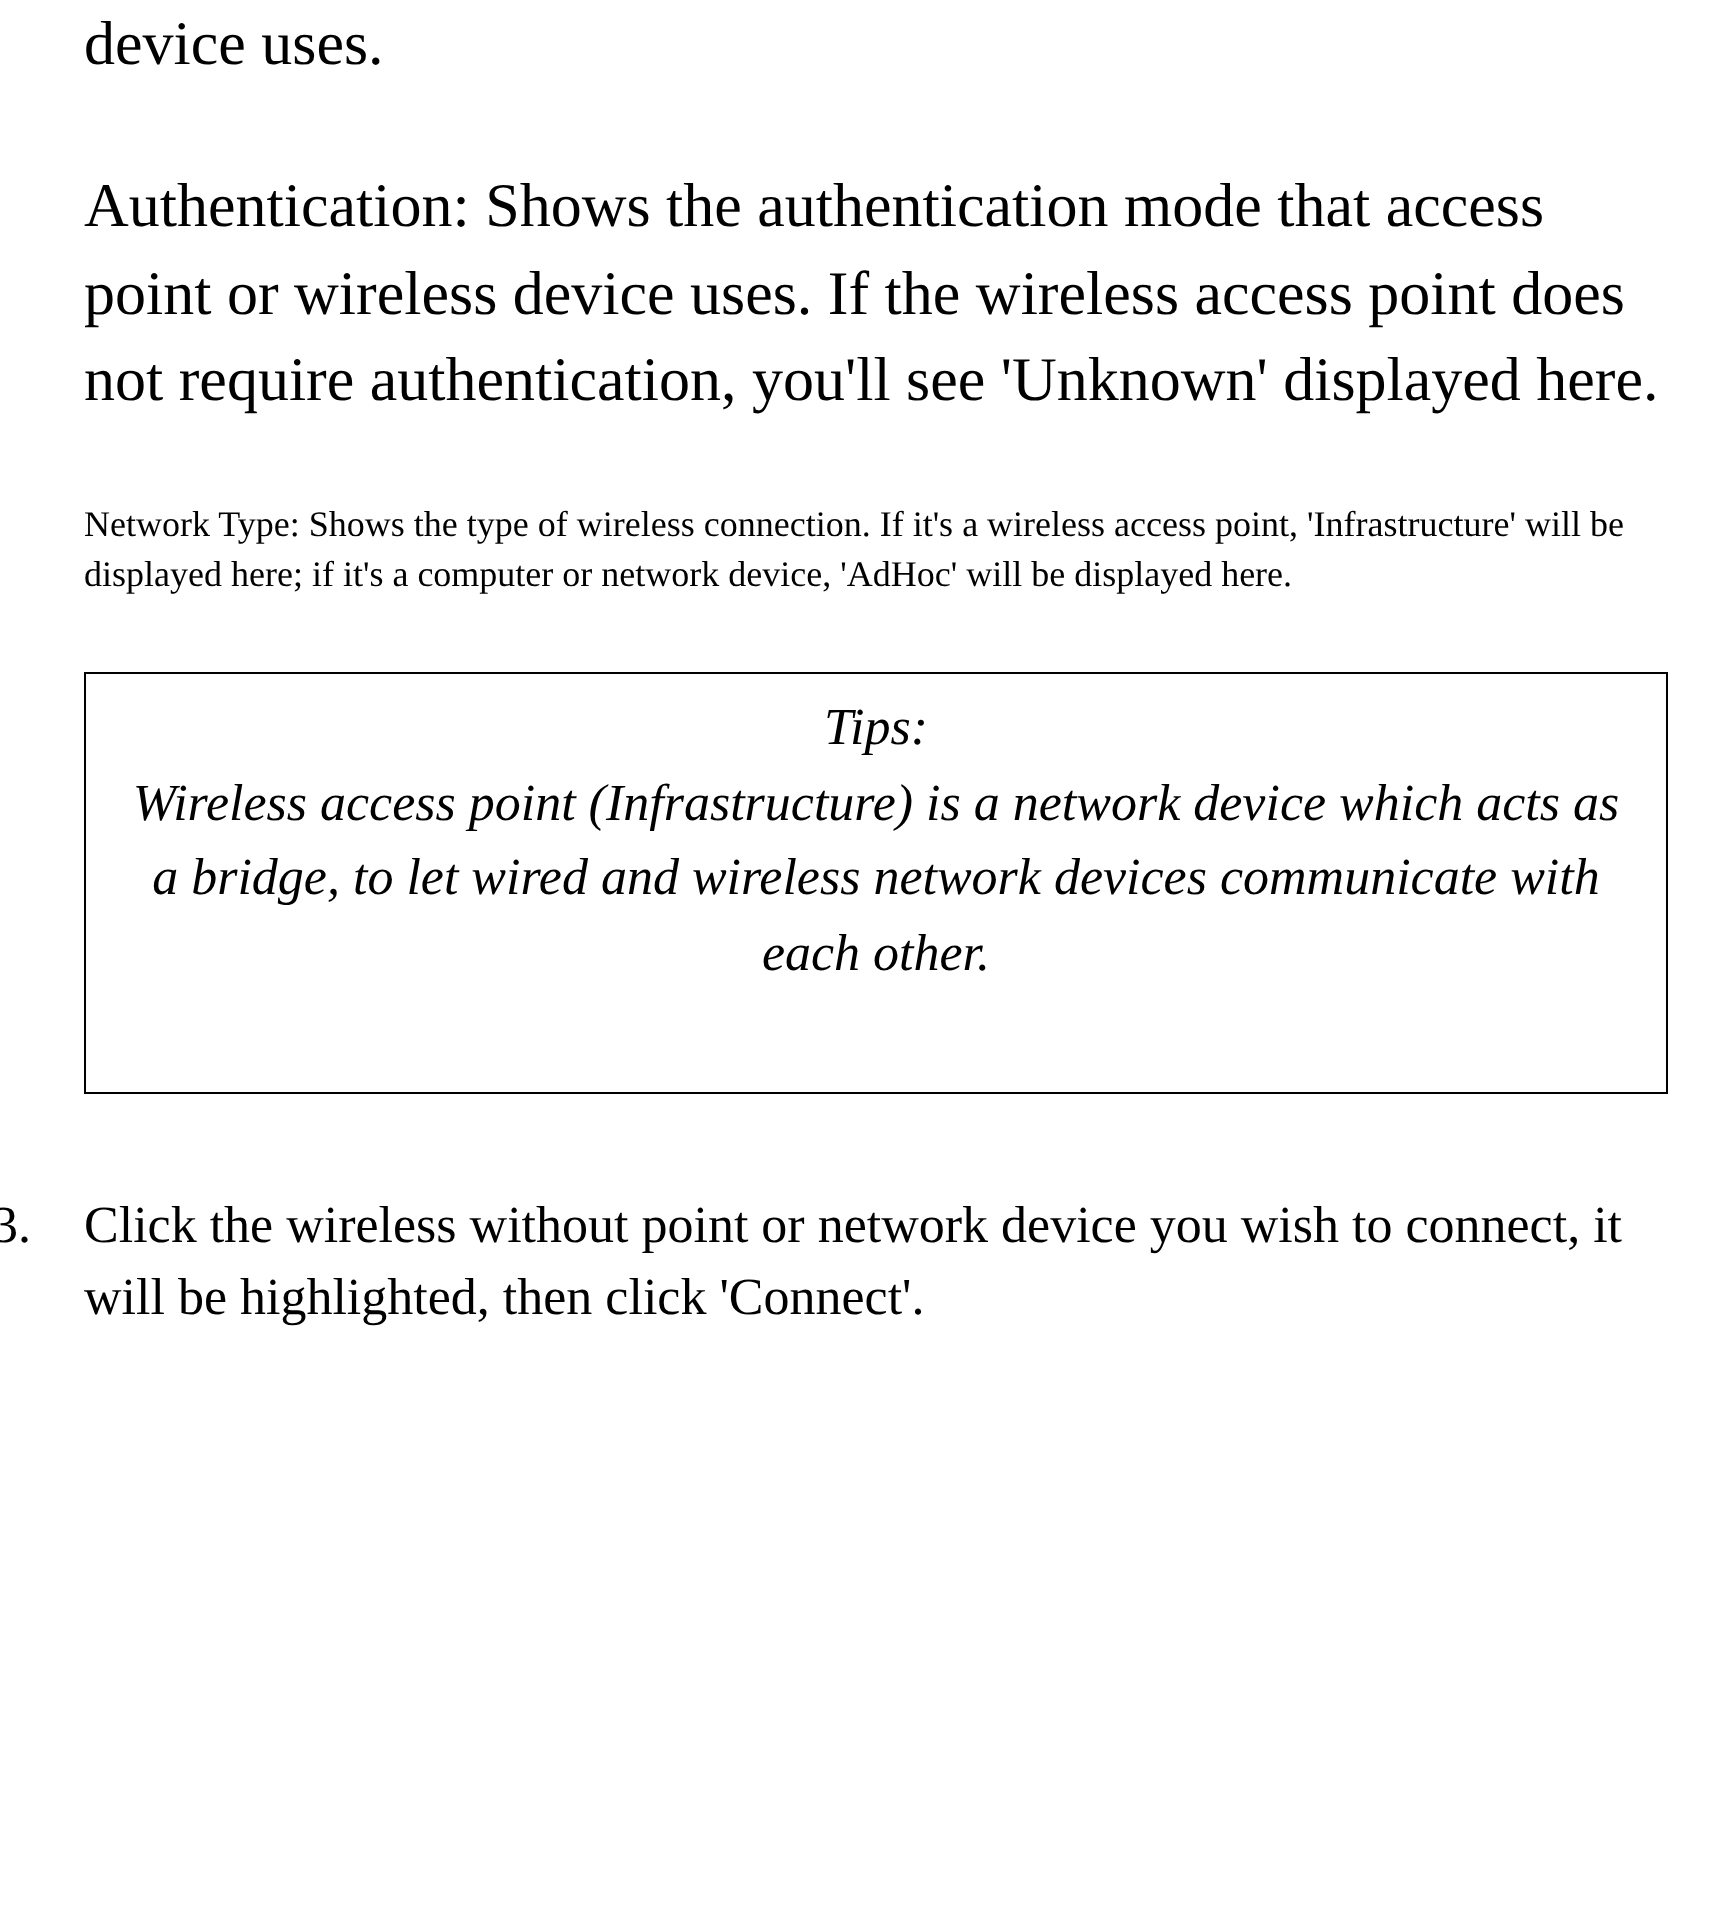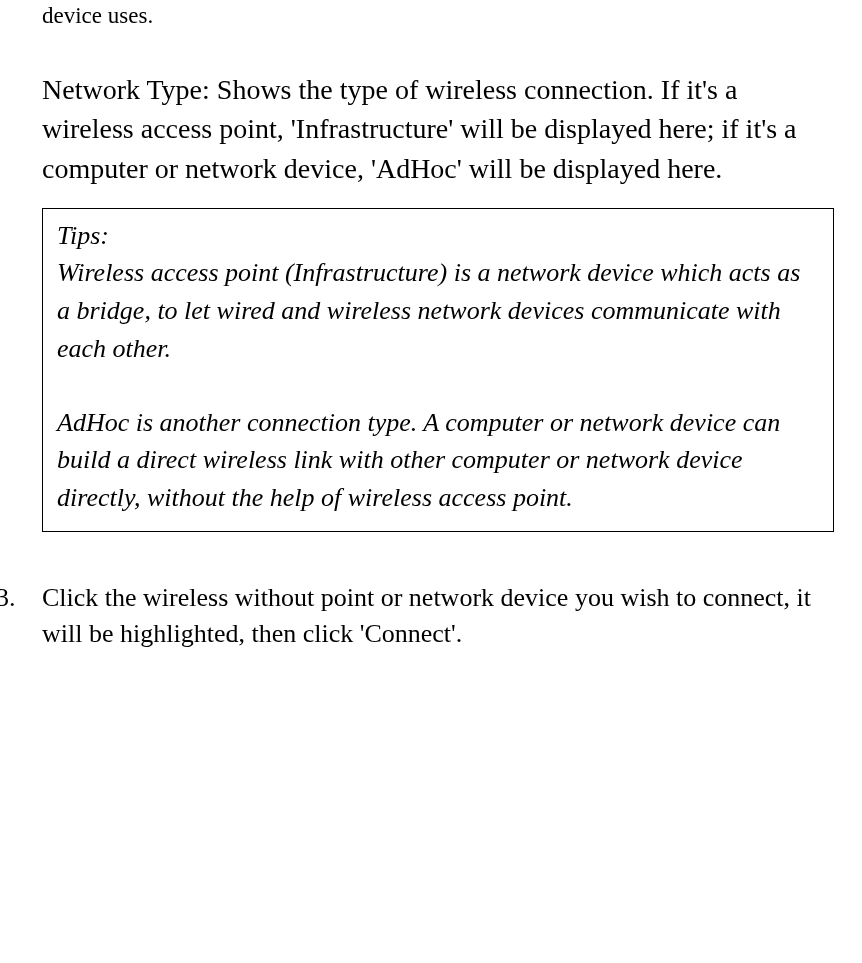--- a/index.html
+++ b/index.html
@@ -12,36 +12,37 @@
       width: 862px;
       height: 963px;
       background: #ffffff;
       padding: 0 28px 0 42px;
       color: #000000;
     }
     .indent-block {
       margin-left: 0px;
     }
     .paragraph {
-      font-size: 23px;
+      font-size: 31px;
       line-height: 1.4;
       margin-bottom: 38px;
     }
     .paragraph-last {
-      font-size: 28px;
+      font-size: 18px;
       line-height: 1.4;
-      margin-bottom: 20px;
+      margin-bottom: 36px;
     }
     .tips-box {
       border: 1.5px solid #000000;
       padding: 8px 14px 14px 14px;
       margin-bottom: 48px;
       font-style: italic;
       font-size: 26px;
       line-height: 1.45;
+      text-align: center;
     }
     .tips-para {
       margin-bottom: 36px;
     }
     .tips-para-last {
       margin-bottom: 0;
     }
     .numbered-item {
       display: flex;
       font-size: 26px;
@@ -61,30 +62,28 @@
   </style>
 </head>
 <body>
 
 <div class="content-wrapper">
 
   <div class="indent-block">
     <p class="paragraph">device uses.</p>
 
 
+    <p class="paragraph">Authentication: Shows the authentication mode that access point or wireless device uses. If the wireless access point does not require authentication, you'll see 'Unknown' displayed here.</p>
 
     <p class="paragraph-last">Network Type: Shows the type of wireless connection. If it's a wireless access point, 'Infrastructure' will be displayed here; if it's a computer or network device, 'AdHoc' will be displayed here.</p>
 
     <div class="tips-box">
       <div class="tips-para">
         <span>Tips:</span><br>
         <span>Wireless access point (Infrastructure) is a network device which acts as a bridge, to let wired and wireless network devices communicate with each other.</span>
-      </div>
-      <div class="tips-para-last">
-        <span>AdHoc is another connection type. A computer or network device can build a direct wireless link with other computer or network device directly, without the help of wireless access point.</span>
       </div>
     </div>
   </div>
 
   <div class="numbered-item">
     <span class="number">3.</span>
     <span class="numbered-text">Click the wireless without point or network device you wish to connect, it will be highlighted, then click 'Connect'.</span>
   </div>
 
 </div>

